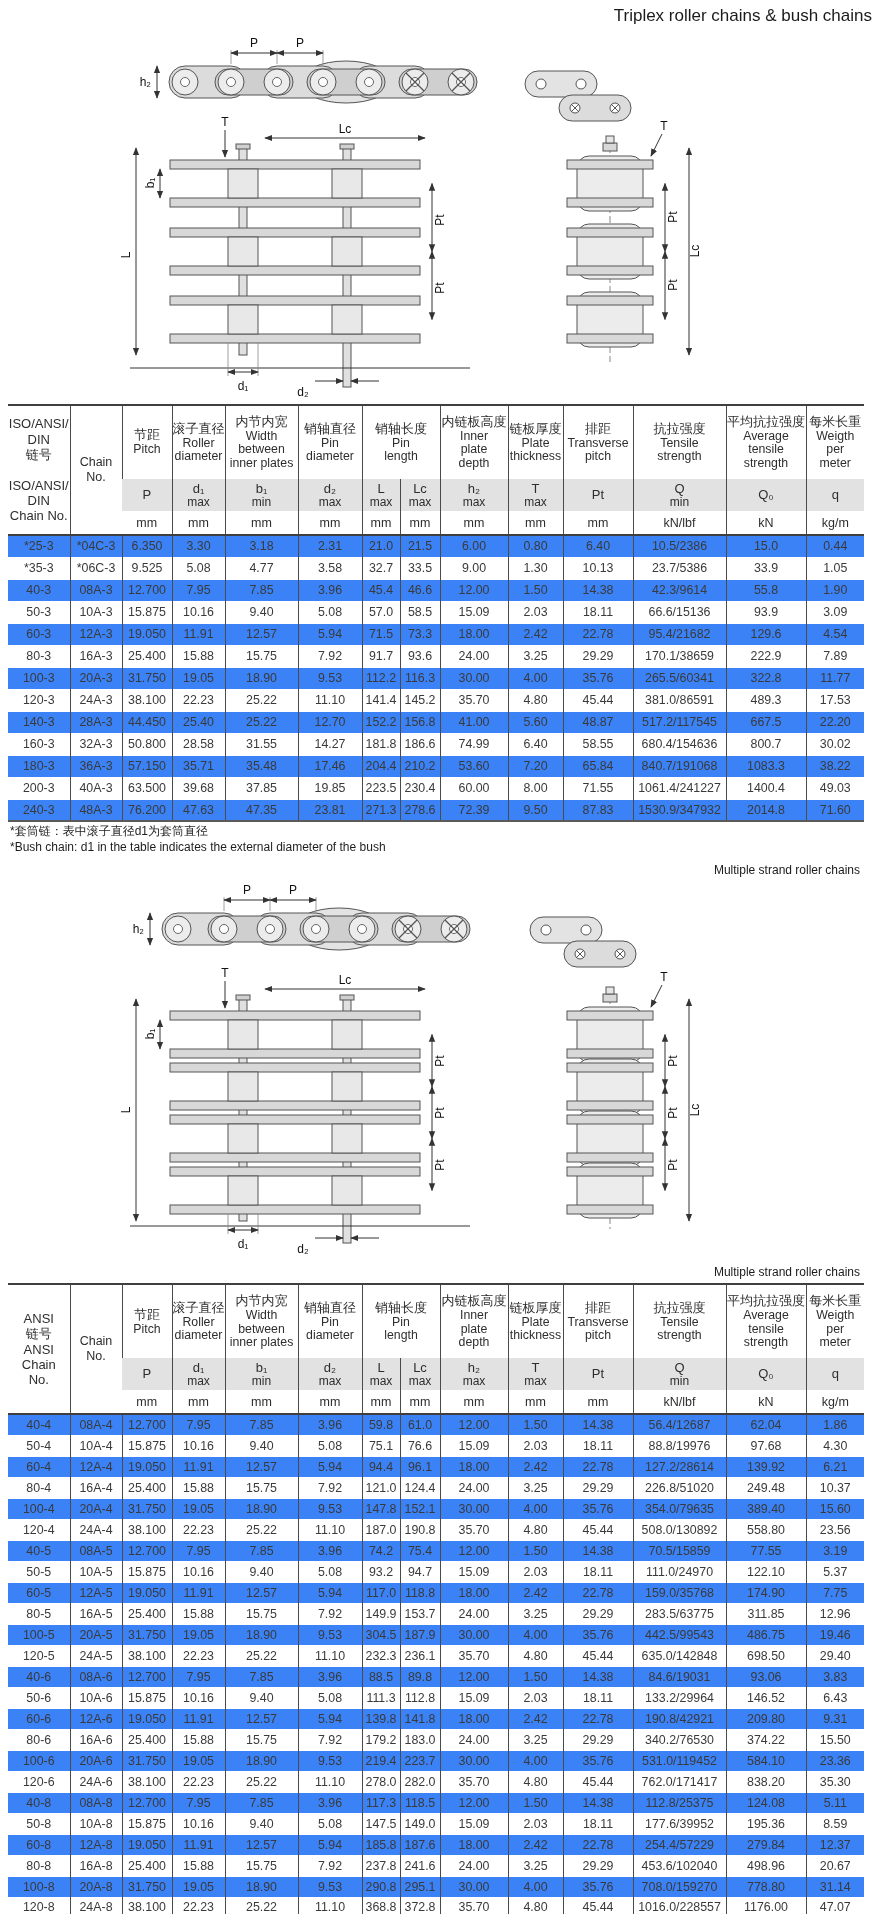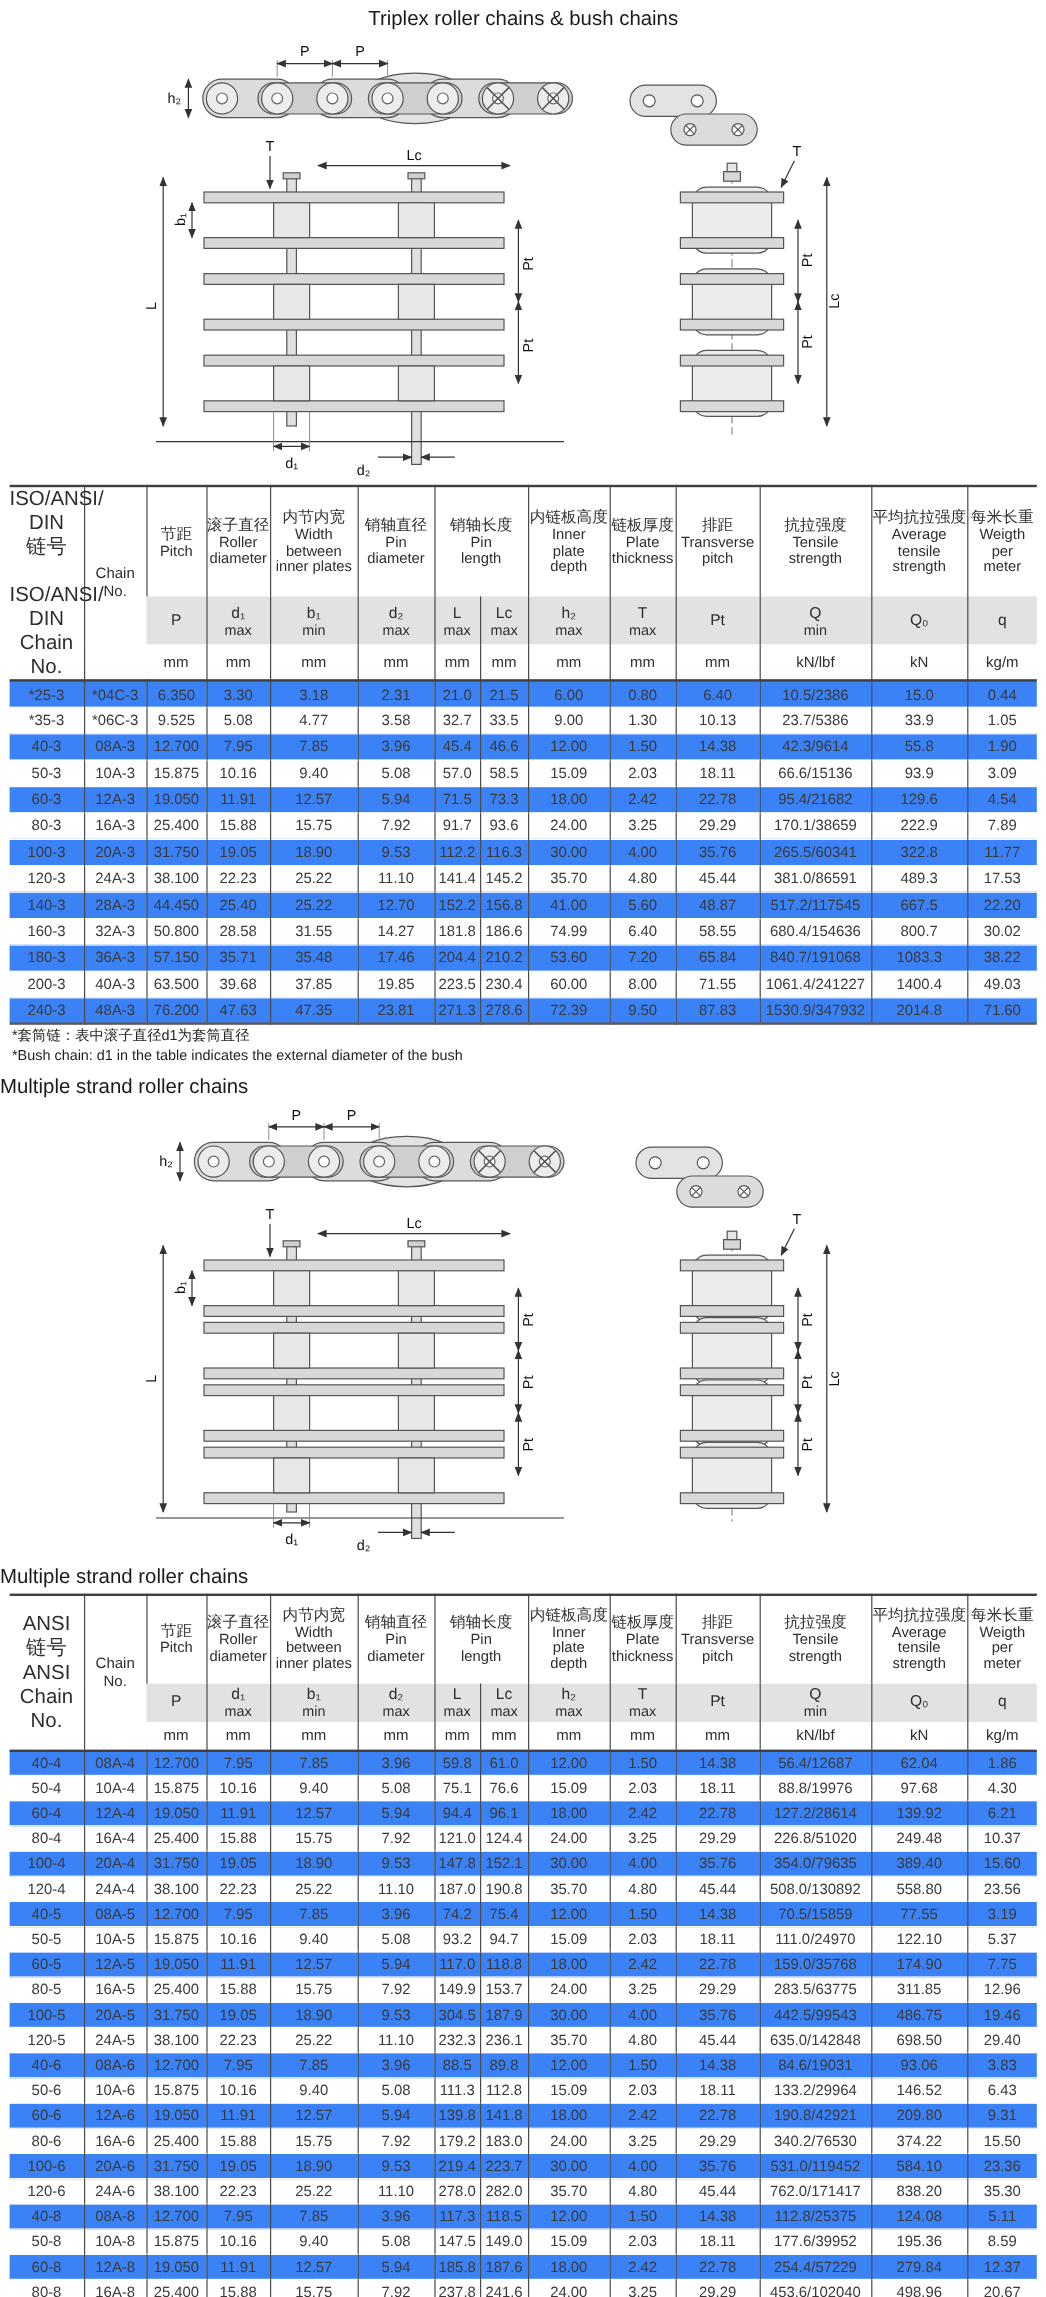--- a/index.html
+++ b/index.html
@@ -1,34 +1,34 @@
 <!DOCTYPE html>
 <html><head>
 <meta charset="utf-8">
 <style>
   *{margin:0;padding:0;box-sizing:border-box}
   html,body{background:#fff}
   body{width:872px;font-family:"Liberation Sans","DejaVu Sans",sans-serif;color:#333}
   .page{width:872px;overflow:hidden}
-  h1.title{font-size:17px;font-weight:400;text-align:center;padding-top:6px;color:#1a1a1a}
-  h2.section-title{font-size:17px;font-weight:400;text-align:left;color:#1a1a1a;margin:8px 0 4px}
+  h1.title{font-size:17px;font-weight:400;text-align:right;padding-top:6px;color:#1a1a1a}
+  h2.section-title{font-size:12px;font-weight:400;text-align:right;color:#1a1a1a;margin:8px 12px 4px}
   svg.figure{display:block}
   svg text{font-family:"Liberation Sans","DejaVu Sans",sans-serif;font-size:12px;fill:#111}
   .footnotes{margin:2px 0 0 10px;font-size:12px;line-height:1.3;color:#1e1e1e}
 
   table.chain-table{margin:0 0 0 8px;width:856px;table-layout:fixed;border-collapse:collapse;
     border-top:2px solid #3f3f3f;border-bottom:2px solid #5a5a5a;font-size:12.5px}
   table.chain-table th{font-weight:400;text-align:center;vertical-align:middle;padding:0;border-left:1px solid #4a4a4a;color:#2e2e2e}
   table.chain-table th:first-child,table.chain-table td:first-child{border-left:none}
   table.chain-table thead{border-bottom:2px solid #3f3f3f}
   table.chain-table thead tr.name-row{height:74px}
   table.chain-table thead tr.sym-row{height:32px}
   table.chain-table thead tr.sym-row th{background:#e2e2e2}
   table.chain-table thead tr.unit-row{height:24px}
-  .id-cell{font-size:17px;line-height:1.18;white-space:pre-line}
+  .id-cell{font-size:13px;line-height:1.18;white-space:pre-line}
   .chainno-cell{font-size:12.5px;line-height:1.2;white-space:pre-line}
   .name-cell .cn{font-size:13px;line-height:1.15}
   .name-cell .en{font-size:12.3px;line-height:1.08;white-space:pre-line}
   .sym{font-size:13px;line-height:1.1}
   .mod{font-size:12px;line-height:1}
   table.chain-table tbody td{text-align:center;height:22px;border-left:1px solid #4a4a4a;
     border-top:1px solid #fff;color:#3a3a3a;font-size:12.4px}
   table.chain-table tbody tr.stripe{background:#3b82f6}
   #table2 tbody td{height:21px}
 </style>

